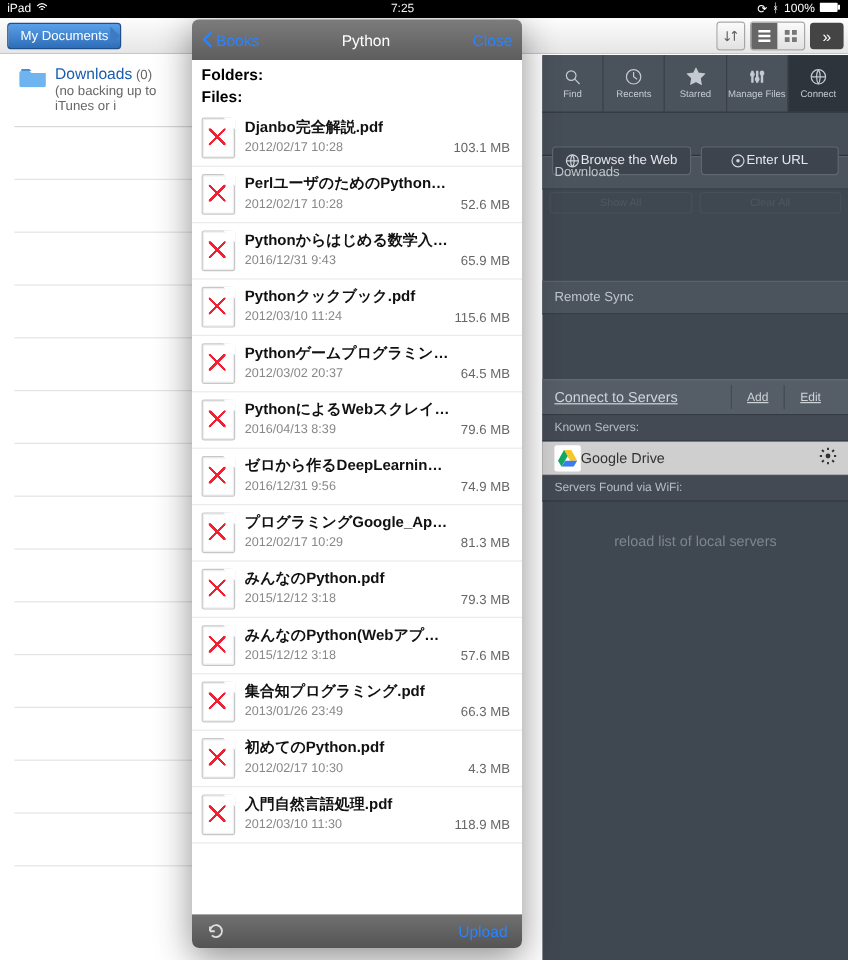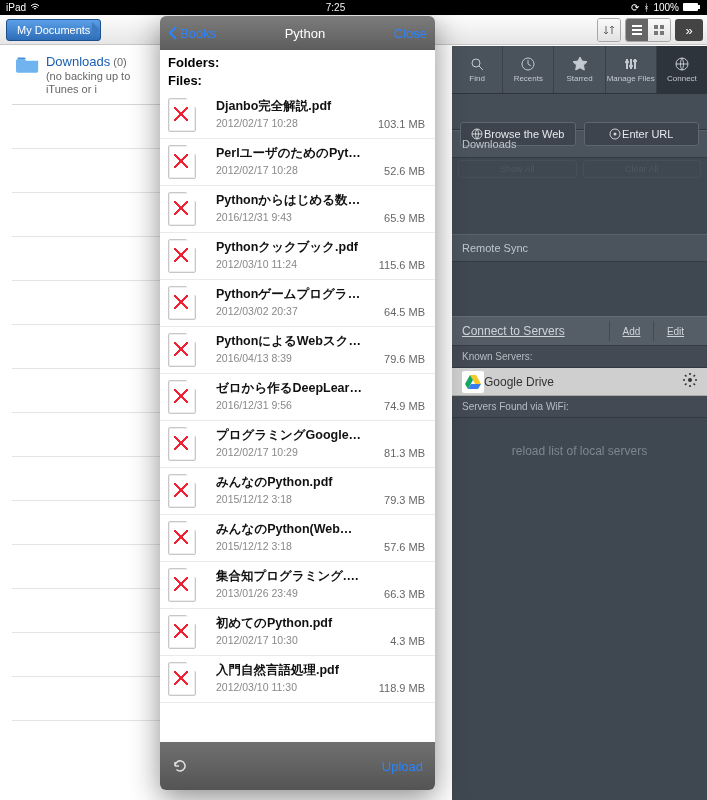--- a/index.html
+++ b/index.html
@@ -66,32 +66,32 @@
 .modal { position:absolute; left:160px; top:16px; width:275px; bottom:10px; background:#fff; border-radius:6px; box-shadow: 0 8px 30px rgba(0,0,0,.45); overflow:hidden; display:flex; flex-direction:column; }
 .modal-head { height:34px; background:linear-gradient(#7c7c7c,#5d5d5d); display:flex; align-items:center; color:#fff; font-size:13px; padding:0 8px; }
 .modal-head .back { color:#2a84ff; display:flex; align-items:center; gap:2px; }
 .modal-head .title { flex:1; text-align:center; font-weight:500; }
 .modal-head .close { color:#2a84ff; }
 
 .modal-labels { padding:4px 8px 2px; font-size:13px; font-weight:600; }
 .modal-labels div { line-height:1.4; }
 
 .filelist { flex:1; overflow:auto; }
-.file-row { display:flex; align-items:flex-start; gap:20px; padding:6px 10px 6px 8px; border-bottom:1px solid #eaeaea; }
+.file-row { display:flex; align-items:flex-start; gap:8px; padding:6px 10px 6px 8px; border-bottom:1px solid #eaeaea; }
 .file-icon { width:28px; height:34px; flex:0 0 auto; background:#fff; border:1px solid #c7c7c7; border-radius:2px; position:relative; box-shadow:inset 0 0 0 1px #eee; }
 .file-icon::before { content:""; position:absolute; right:-1px; top:-1px; border:5px solid transparent; border-top-color:#fff; border-right-color:#fff; }
 .file-icon::after { content:""; position:absolute; left:5px; top:8px; width:14px; height:14px; background:
   linear-gradient(45deg, transparent 45%, #e23 45% 55%, transparent 55%),
   linear-gradient(-45deg, transparent 45%, #e23 45% 55%, transparent 55%); }
 .file-meta { flex:1; min-width:0; }
 .file-name { font-size:12.5px; font-weight:600; color:#111; white-space:nowrap; overflow:hidden; text-overflow:ellipsis; }
 .file-date { font-size:10.5px; color:#888; margin-top:2px; }
 .file-size { font-size:11px; color:#666; align-self:flex-end; padding-bottom:2px; white-space:nowrap; }
 
-.modal-foot { height:48px; background:linear-gradient(#707070,#545454); display:flex; align-items:center; padding:0 12px; }
+.modal-foot { height:28px; background:linear-gradient(#707070,#545454); display:flex; align-items:center; padding:0 12px; }
 .modal-foot .reload { color:#ddd; display:flex; }
 .modal-foot .upload { margin-left:auto; color:#2a84ff; font-size:13px; }
 </style>
 </head>
 <body>
 
 <div class="statusbar">
   <div class="sb-left">
     <span>iPad</span>
     <span>

